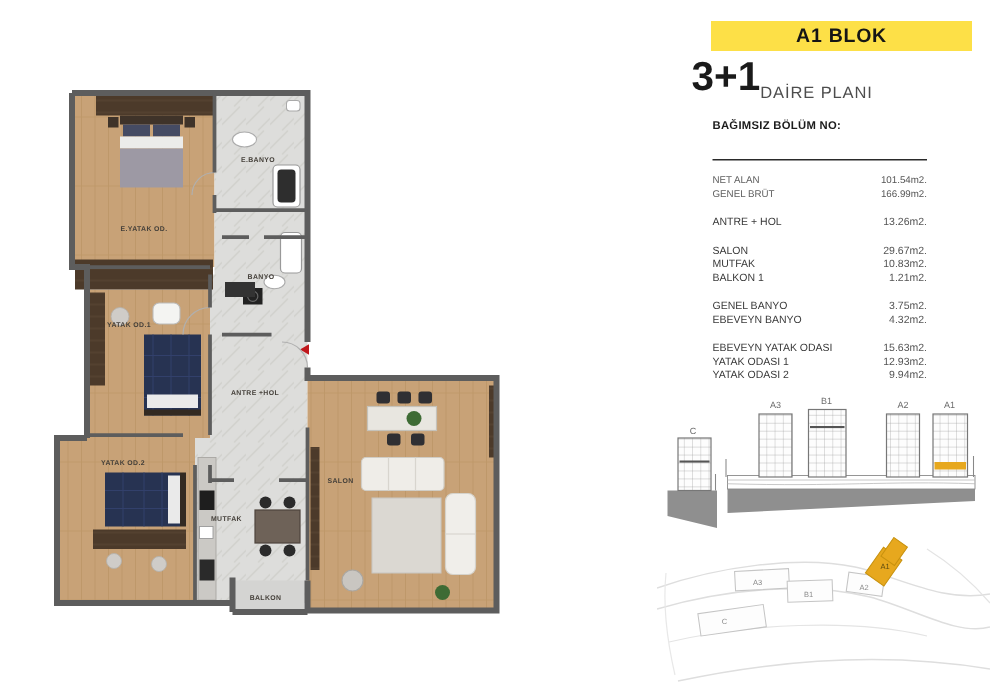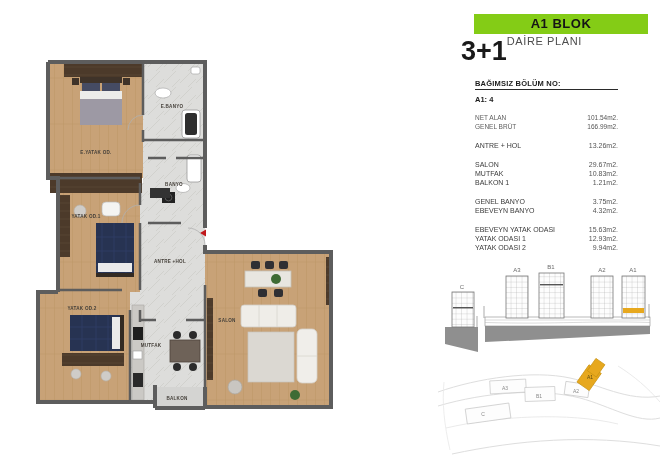--- a/index.html
+++ b/index.html
@@ -3,27 +3,27 @@
 <meta charset="utf-8">
 <style>
   html,body{margin:0;padding:0}
   body{width:660px;height:462px;position:relative;background:#fff;
        font-family:"Liberation Sans",sans-serif;overflow:hidden;color:#222}
   .abs{position:absolute}
 
   
   #panel{position:absolute;left:461px;top:14px;width:187px}
   .bar{margin-left:13px;width:174px;height:20px;line-height:20px;
-       background:#84cc16;color:#151515;font-weight:bold;font-size:13px;
+       background:#fde047;color:#151515;font-weight:bold;font-size:13px;
        text-align:center;letter-spacing:.5px}
-  .typerow{display:flex;align-items:flex-start;height:33px;margin:1px 0 1px 0}
+  .typerow{display:flex;align-items:flex-end;height:33px;margin:1px 0 1px 0}
   .cfg{font-size:27px;font-weight:bold;color:#1a1a1a;line-height:33px}
   .plan-label{font-size:11px;color:#4d4d4d;letter-spacing:.6px}
   .section-no{margin:11px 0 0 14px;width:143px;font-size:7.5px;font-weight:bold;
-              color:#1c1c1c;border-bottom:1px solid #2a2a2a;padding-bottom:1px;letter-spacing:.2px}
+              color:#1c1c1c;border-bottom:1px solid #2a2a2a;padding-bottom:18px;letter-spacing:.2px}
   .section-val{margin:5px 0 0 14px;font-size:7.5px;font-weight:bold;color:#1c1c1c}
   #rows{margin:9px 0 0 14px;width:143px;font-size:7px;color:#3a3a3a}
   .row{display:flex;justify-content:space-between;line-height:9px}
   .row .v{color:#555}
   .summary{font-size:6.5px;color:#606060}
   .g{margin-top:10px}
 
   svg text{font-family:"Liberation Sans",sans-serif}
   .roomlbl{font-size:4.6px;font-weight:bold;fill:#45403a;letter-spacing:.25px}
   .elvlbl{font-size:6px;fill:#6b6b6b}
@@ -150,21 +150,20 @@
 </div>
 
 <div id="panel">
   <div class="bar">A1 BLOK</div>
   <div class="typerow">
     <span class="cfg">3+1</span>
     <span class="plan-label">DAİRE PLANI</span>
   </div>
 
   <div class="section-no">BAĞIMSIZ BÖLÜM NO:</div>
-  <div class="section-val">A1: 4</div>
 
   <div id="rows">
     <div class="row summary">
       <span>NET ALAN</span>
       <span class="v">101.54m2.</span>
     </div>
     <div class="row summary">
       <span>GENEL BRÜT</span>
       <span class="v">166.99m2.</span>
     </div>

